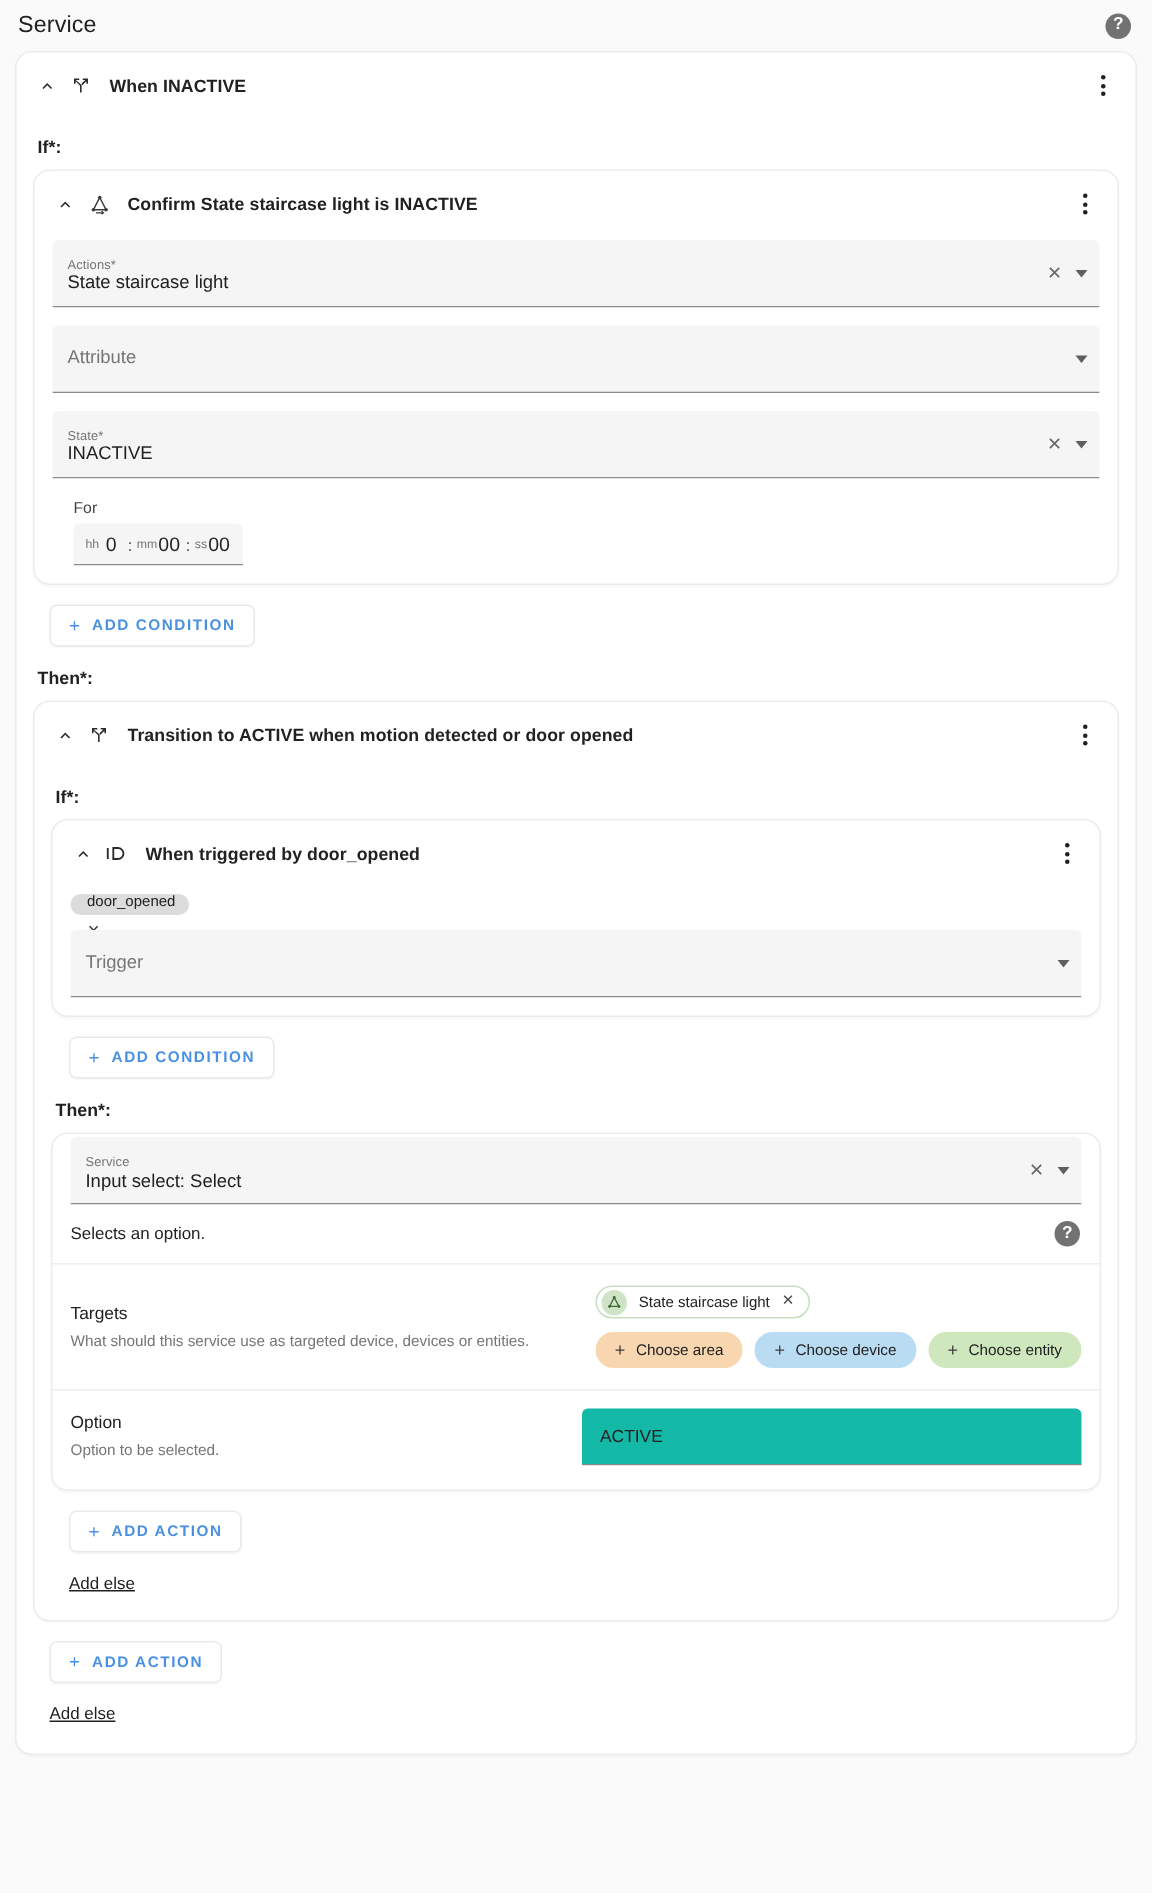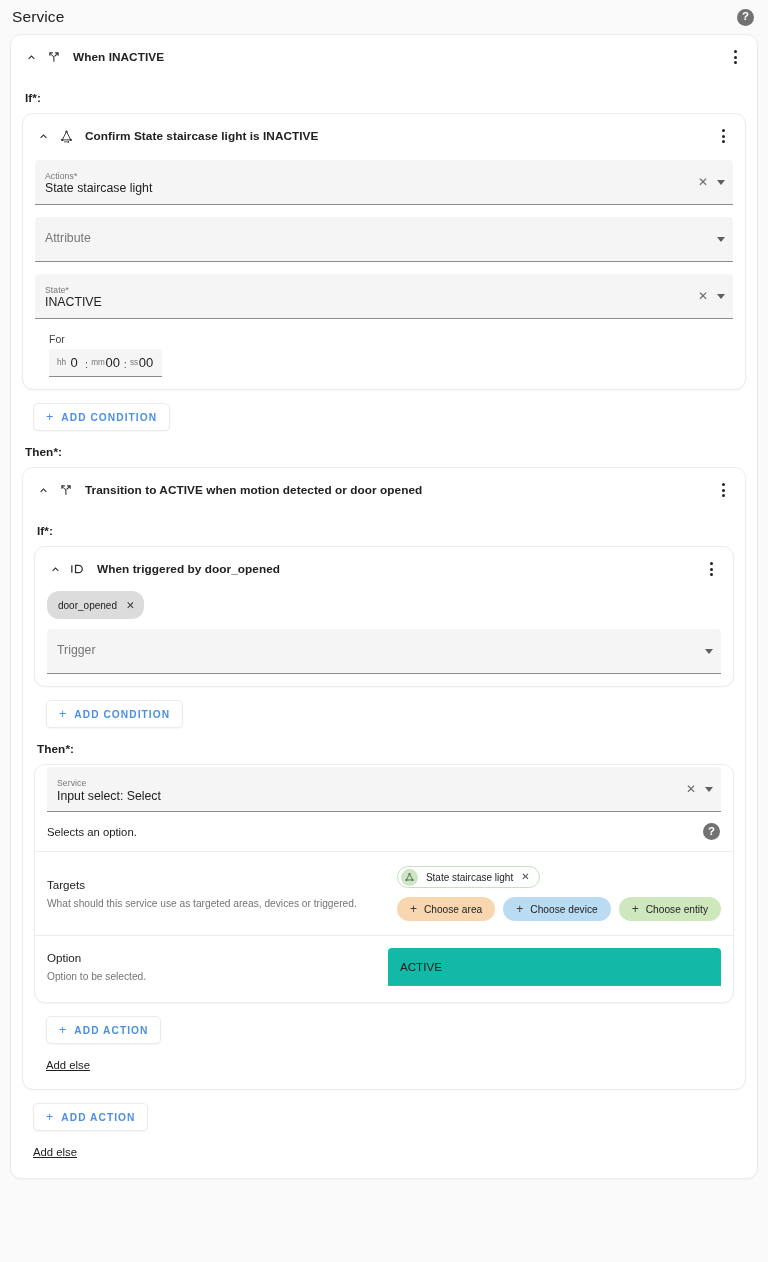--- a/index.html
+++ b/index.html
@@ -228,29 +228,29 @@
     display: inline-block;
     font-size: 11.3px;
     color: #212121;
     text-decoration: underline;
     cursor: pointer;
   }
 
   
   .chip {
     display: inline-flex;
-    align-items: center;
     gap: 9px;
-    height: 28px;
+    height: 14px;
     padding: 0 9px 0 11px;
     background: #dcdcdc;
     border-radius: 12px;
     font-size: 10px;
     color: #212121;
     cursor: pointer;
+    flex-direction: column;
   }
   .chip .chip-x { font-size: 10.5px; color: #3a3a3a; line-height: 1; }
 
   
   .divider { height: 1px; background: #ececec; }
   .row-2col {
     display: flex;
     align-items: center;
     padding: 14px 12px 14px 12px;
     gap: 10px;
@@ -537,21 +537,21 @@
 
       <div class="desc-row">
         <div class="desc-text">Selects an option.</div>
         <div class="help-icon">?</div>
       </div>
       <div class="divider"></div>
 
       <div class="row-2col">
         <div class="row-left">
           <div class="row-title">Targets</div>
-          <div class="row-desc">What should this service use as targeted areas, devices or triggered.</div>
+          <div class="row-desc">What should this service use as targeted device, devices or entities.</div>
         </div>
         <div class="row-right">
           <div class="entity-chip">
             <span class="av">
               <svg width="11" height="11" viewBox="0 0 24 24">
                 <path d="M12 4.2 5.2 17.4h13.6z" fill="none" stroke="#3d6b32" stroke-width="1.8"></path>
                 <circle cx="12" cy="4.2" r="2.1" fill="#3d6b32"></circle>
                 <circle cx="5.2" cy="17.4" r="2.1" fill="#3d6b32"></circle>
                 <circle cx="18.8" cy="17.4" r="2.1" fill="#3d6b32"></circle>
               </svg>

